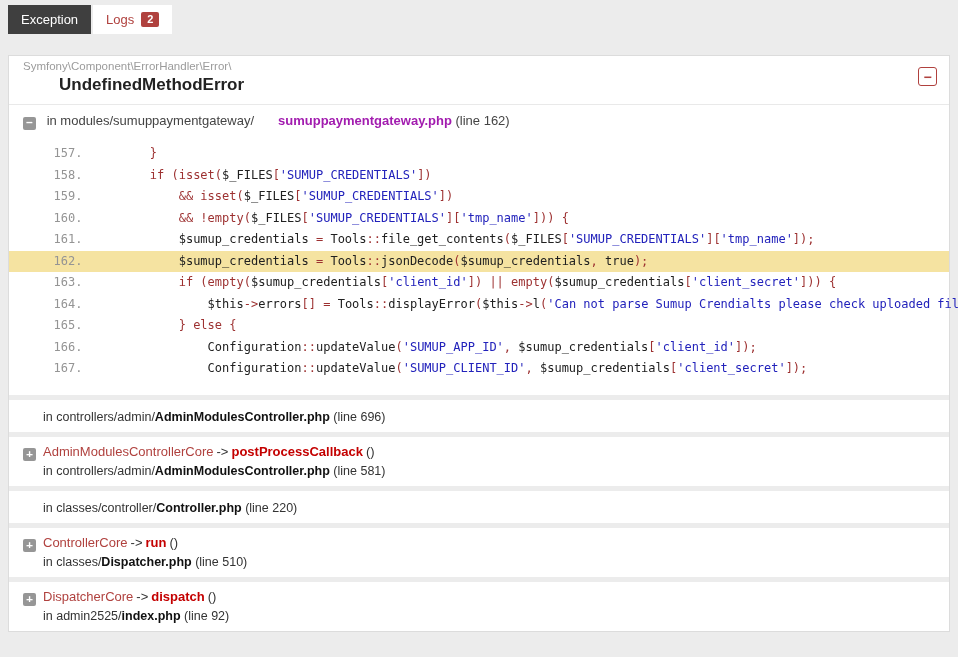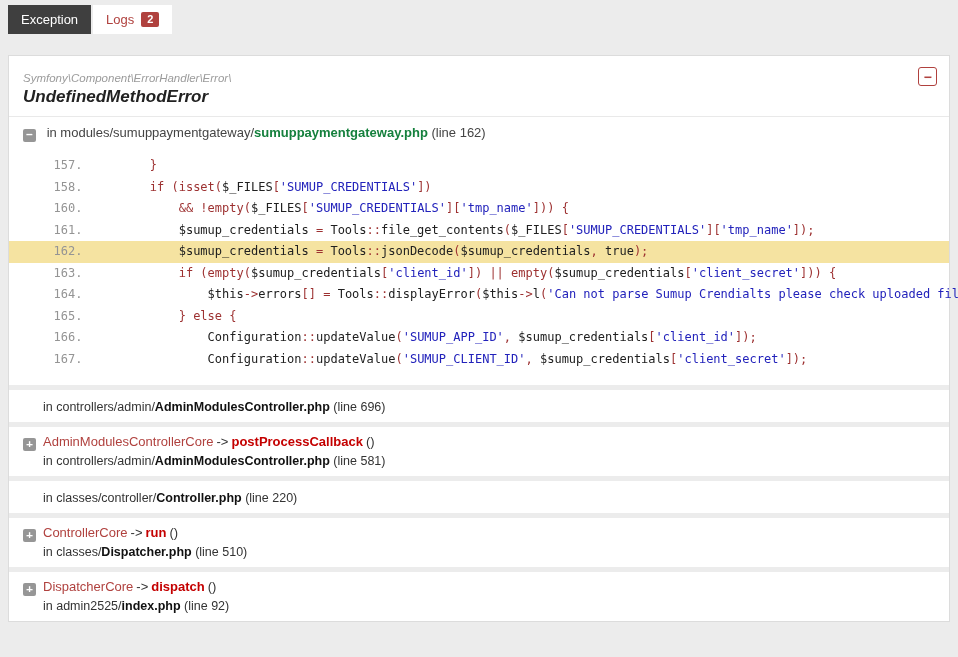--- a/index.html
+++ b/index.html
@@ -13,27 +13,27 @@
   }
   
   .tabs { display: flex; padding: 5px 8px 0; }
   .tab { background: #fff; color: #444; padding: 7px 13px; font-size: 13px; display: flex; align-items: center; margin-right: 2px; cursor: pointer; }
   .tab.active { background: var(--tab-active-bg, #3F3F3F); color: #fff; }
   .tab.logs { color: var(--accent, #B0413E); }
   .tab.stack { margin-left: 6px; }
   .badge { background: var(--accent, #B0413E); color: #fff; font-size: 11px; font-weight: bold; padding: 2px 6px; margin-left: 7px; border-radius: 2px; line-height: 1; }
   
   .panel { margin: 21px 8px 0; background: #fff; border: 1px solid var(--panel-border, #DCDCDC); }
-  .panel-header { position: relative; padding: 16px 14px 9px; border-bottom: 1px solid #E9E9E9; font-style: italic; }
+  .panel-header { position: relative; padding: 4px 14px 9px; border-bottom: 1px solid #E9E9E9; }
   .ns { font-size: 11.5px; color: #9B9B9B; }
-  .exc-name { font-size: 17px; font-weight: bold; color: #222; margin-top: 3px; }
+  .exc-name { font-size: 17px; font-weight: bold; color: #222; margin-top: 3px; margin-left: 36px; }
   .collapse-btn { position: absolute; top: 11px; right: 12px; width: 19px; height: 19px; border: 1px solid var(--accent, #B0413E); border-radius: 3px; color: var(--accent, #B0413E); background: #fff; display: flex; align-items: center; justify-content: center; font-size: 14px; font-weight: bold; cursor: pointer; }
   
   .source-row { padding: 8px 14px 5px; font-size: 13px; color: #444; }
-  .source-row b { color: #15803d; }
+  .source-row b { color: #a21caf; margin-left: 24px; }
   .toggle { display: inline-block; width: 13px; height: 13px; background: var(--toggle-bg, #969696); color: #fff; font: bold 11px/12px "DejaVu Sans Mono", monospace; text-align: center; border-radius: 2px; margin-right: 7px; vertical-align: -1px; cursor: pointer; }
   
   .code-block { padding: 8px 0 15px; font-family: "DejaVu Sans Mono", monospace; font-size: 12px; text-align: center; }
   .code-line { display: flex; line-height: 21.5px; white-space: pre; }
   .code-line.hl { background: var(--highlight, #F5E3A1); }
   .ln { flex: 0 0 48px; margin-left: 35px; color: var(--line-number, #949494); }
   .code-text { white-space: pre; }
   .t-k { color: var(--keyword, #9D3131); }
   .t-s { color: var(--string, #2222BB); }
   .t-d { color: var(--default-code, #202020); }
@@ -73,20 +73,21 @@
     </div>
 
     <div class="source-row">
       <span class="toggle">−</span>
       <span><span>in modules/sumuppaymentgateway/</span><b>sumuppaymentgateway.php</b><span> (line 162)</span></span>
     </div>
 
     <div class="code-block">
         <div class="code-line"><span class="ln">157.</span><span class="code-text"><span class="t-k">        }</span></span></div>
         <div class="code-line"><span class="ln">158.</span><span class="code-text"><span class="t-k">        if (isset(</span><span class="t-d">$_FILES</span><span class="t-k">[</span><span class="t-s">'SUMUP_CREDENTIALS'</span><span class="t-k">])</span></span></div>
+        <div class="code-line"><span class="ln">159.</span><span class="code-text"><span class="t-k">            &amp;&amp; isset(</span><span class="t-d">$_FILES</span><span class="t-k">[</span><span class="t-s">'SUMUP_CREDENTIALS'</span><span class="t-k">])</span></span></div>
         <div class="code-line"><span class="ln">160.</span><span class="code-text"><span class="t-k">            &amp;&amp; !empty(</span><span class="t-d">$_FILES</span><span class="t-k">[</span><span class="t-s">'SUMUP_CREDENTIALS'</span><span class="t-k">][</span><span class="t-s">'tmp_name'</span><span class="t-k">])) {</span></span></div>
         <div class="code-line"><span class="ln">161.</span><span class="code-text"><span class="t-d">            $sumup_credentials </span><span class="t-k">= </span><span class="t-d">Tools</span><span class="t-k">::</span><span class="t-d">file_get_contents</span><span class="t-k">(</span><span class="t-d">$_FILES</span><span class="t-k">[</span><span class="t-s">'SUMUP_CREDENTIALS'</span><span class="t-k">][</span><span class="t-s">'tmp_name'</span><span class="t-k">]);</span></span></div>
         <div class="code-line hl"><span class="ln">162.</span><span class="code-text"><span class="t-d">            $sumup_credentials </span><span class="t-k">= </span><span class="t-d">Tools</span><span class="t-k">::</span><span class="t-d">jsonDecode</span><span class="t-k">(</span><span class="t-d">$sumup_credentials</span><span class="t-k">, </span><span class="t-d">true</span><span class="t-k">);</span></span></div>
         <div class="code-line"><span class="ln">163.</span><span class="code-text"><span class="t-k">            if (empty(</span><span class="t-d">$sumup_credentials</span><span class="t-k">[</span><span class="t-s">'client_id'</span><span class="t-k">]) || empty(</span><span class="t-d">$sumup_credentials</span><span class="t-k">[</span><span class="t-s">'client_secret'</span><span class="t-k">])) {</span></span></div>
         <div class="code-line"><span class="ln">164.</span><span class="code-text"><span class="t-d">                $this</span><span class="t-k">-&gt;</span><span class="t-d">errors</span><span class="t-k">[] = </span><span class="t-d">Tools</span><span class="t-k">::</span><span class="t-d">displayError</span><span class="t-k">(</span><span class="t-d">$this</span><span class="t-k">-&gt;</span><span class="t-d">l</span><span class="t-k">(</span><span class="t-s">'Can not parse Sumup Crendialts please check uploaded file'</span></span></div>
         <div class="code-line"><span class="ln">165.</span><span class="code-text"><span class="t-k">            } else {</span></span></div>
         <div class="code-line"><span class="ln">166.</span><span class="code-text"><span class="t-d">                Configuration</span><span class="t-k">::</span><span class="t-d">updateValue</span><span class="t-k">(</span><span class="t-s">'SUMUP_APP_ID'</span><span class="t-k">, </span><span class="t-d">$sumup_credentials</span><span class="t-k">[</span><span class="t-s">'client_id'</span><span class="t-k">]);</span></span></div>
         <div class="code-line"><span class="ln">167.</span><span class="code-text"><span class="t-d">                Configuration</span><span class="t-k">::</span><span class="t-d">updateValue</span><span class="t-k">(</span><span class="t-s">'SUMUP_CLIENT_ID'</span><span class="t-k">, </span><span class="t-d">$sumup_credentials</span><span class="t-k">[</span><span class="t-s">'client_secret'</span><span class="t-k">]);</span></span></div>
       </div>
 

